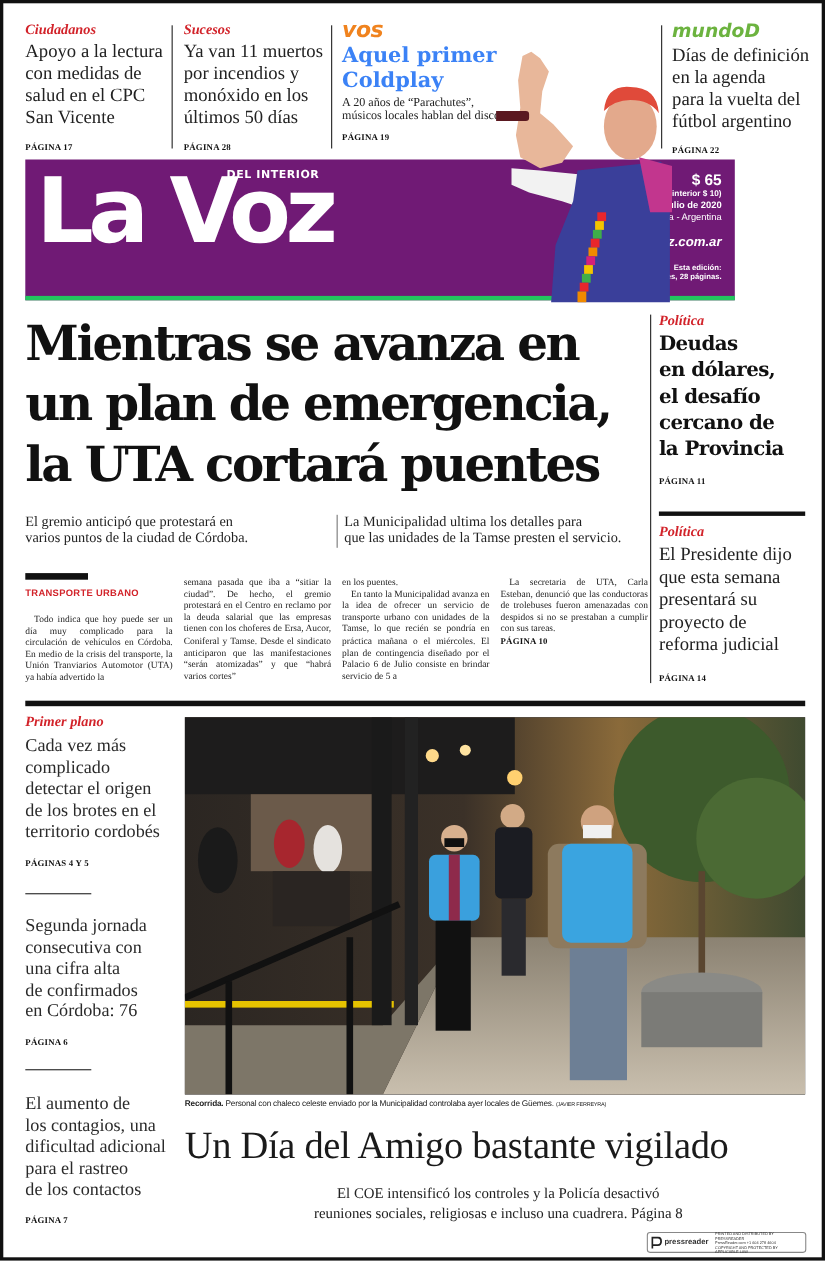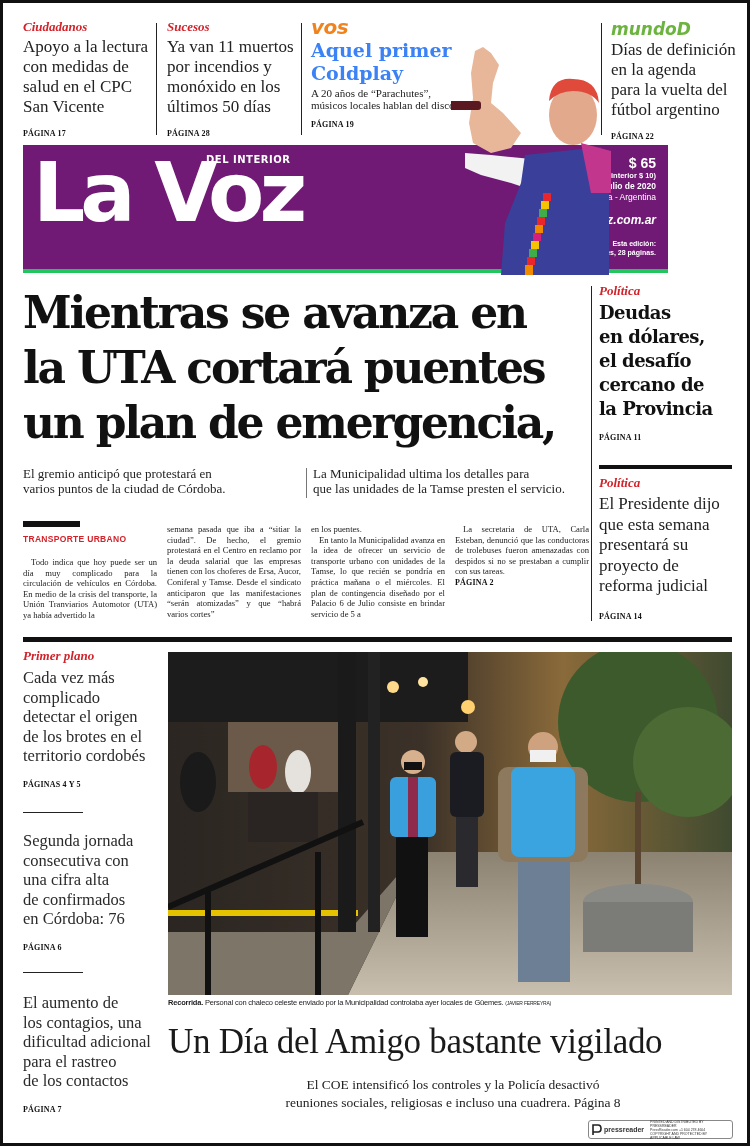--- a/index.html
+++ b/index.html
@@ -149,22 +149,22 @@
     <div class="date">Lunes 20 de julio de 2020</div>
     <div class="date" style="font-weight:normal;">Córdoba - Argentina</div>
     <div class="web">lavoz.com.ar</div>
     <div class="edition">Esta edición:</div>
     <div class="edition" style="margin-top:0;">3 secciones, 28 páginas.</div>
   </div>
 </div>
 
 <div class="main-head">
   <div>Mientras se avanza en</div>
+  <div>un plan de emergencia,</div>
   <div>la UTA cortará puentes</div>
-  <div>un plan de emergencia,</div>
 </div>
 <div class="deck" style="left:20px; width:270px;">
   <div>El gremio anticipó que protestará en</div>
   <div>varios puntos de la ciudad de Córdoba.</div>
 </div>
 <div class="vsep" style="left:303px; top:465px; height:30px; background:#777;"></div>
 <div class="deck" style="left:310px; width:280px;">
   <div>La Municipalidad ultima los detalles para</div>
   <div>que las unidades de la Tamse presten el servicio.</div>
 </div>
@@ -177,21 +177,21 @@
 </div>
 <div class="body-col" style="left:164px; top:521px; width:134px;">
   <p style="text-indent:0;">semana pasada que iba a “sitiar la ciudad”. De hecho, el gremio protestará en el Centro en reclamo por la deuda salarial que las empresas tienen con los choferes de Ersa, Aucor, Coniferal y Tamse. Desde el sindicato anticiparon que las manifestaciones “serán atomizadas” y que “habrá varios cortes”</p>
 </div>
 <div class="body-col" style="left:308px; top:521px; width:134px;">
   <p style="text-indent:0;">en los puentes.</p>
   <p>En tanto la Municipalidad avanza en la idea de ofrecer un servicio de transporte urbano con unidades de la Tamse, lo que recién se pondría en práctica mañana o el miércoles. El plan de contingencia diseñado por el Palacio 6 de Julio consiste en brindar servicio de 5 a</p>
 </div>
 <div class="body-col" style="left:452px; top:521px; width:134px;">
   <p>La secretaria de UTA, Carla Esteban, denunció que las conductoras de trolebuses fueron amenazadas con despidos si no se prestaban a cumplir con sus tareas.</p>
-  <div class="pag" style="margin-top:1px;">PÁGINA 2</div>
+  <div class="pag" style="margin-top:1px;">PÁGINA 10</div>
 </div>
 
 <div class="vsep" style="left:588px; top:283px; height:335px;"></div>
 <div class="right-col" style="top:280px;">
   <div class="kicker">Política</div>
   <div class="pol-head1" style="margin-top:2px;">
     <div>Deudas</div>
     <div>en dólares,</div>
     <div>el desafío</div>
     <div>cercano de</div>

